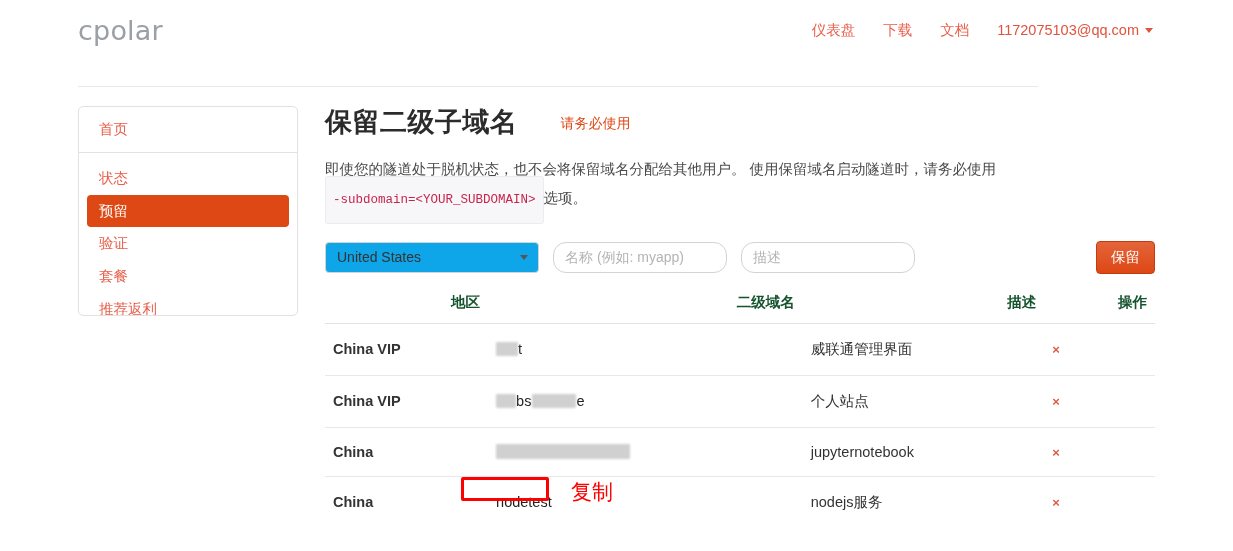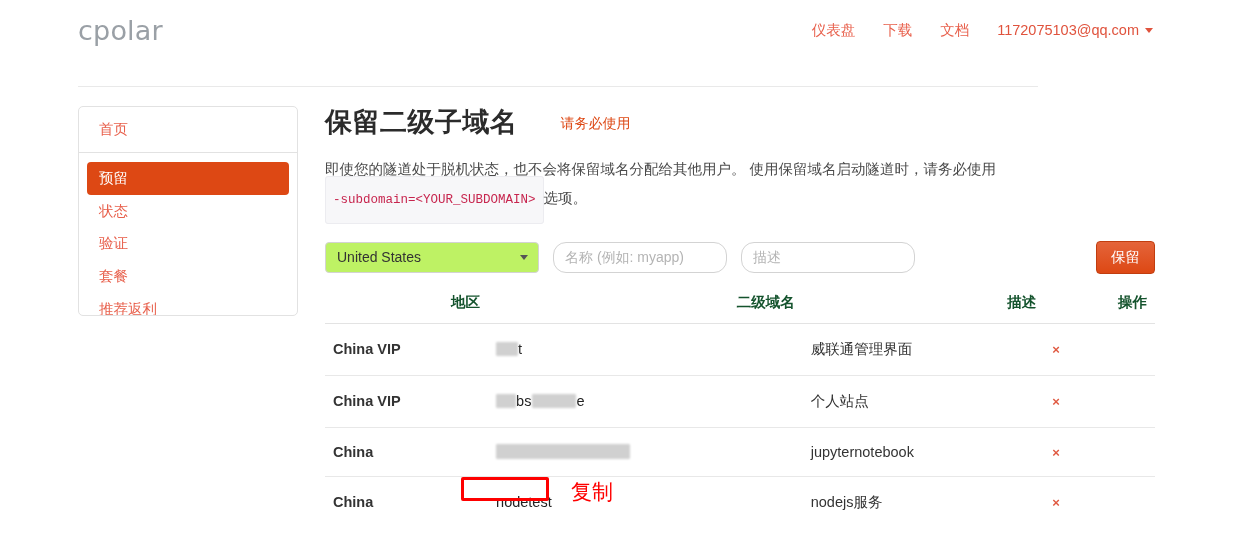--- a/index.html
+++ b/index.html
@@ -186,21 +186,21 @@
   .select-wrap {
     position: relative;
     width: 214px;
   }
   select.region-select,
   .fake-select {
     width: 214px;
     height: 31px;
     border: 1px solid #d3d3d3;
     border-radius: 4px;
-    background: #bef264;
+    background: #0ea5e9;
     font-size: 14px;
     color: #333;
     padding: 0 26px 0 11px;
     box-sizing: border-box;
     appearance: none;
     -webkit-appearance: none;
     font-family: "Liberation Sans", sans-serif;
     line-height: 29px;
     cursor: pointer;
   }
@@ -324,22 +324,22 @@
   </div>
 
 
   <div class="hr-divider"></div>
 
   <div class="content">
 
     <div class="sidebar">
       <div class="side-head">首页</div>
       <div class="side-list">
+        <div class="side-item">状态</div>
         <div class="side-item active">预留</div>
-        <div class="side-item">状态</div>
         <div class="side-item">验证</div>
         <div class="side-item">套餐</div>
         <div class="side-item">推荐返利</div>
       </div>
     </div>
 
     <div class="main">
 
       <div class="title-row">
         <h1 class="page-title">保留二级子域名</h1>

